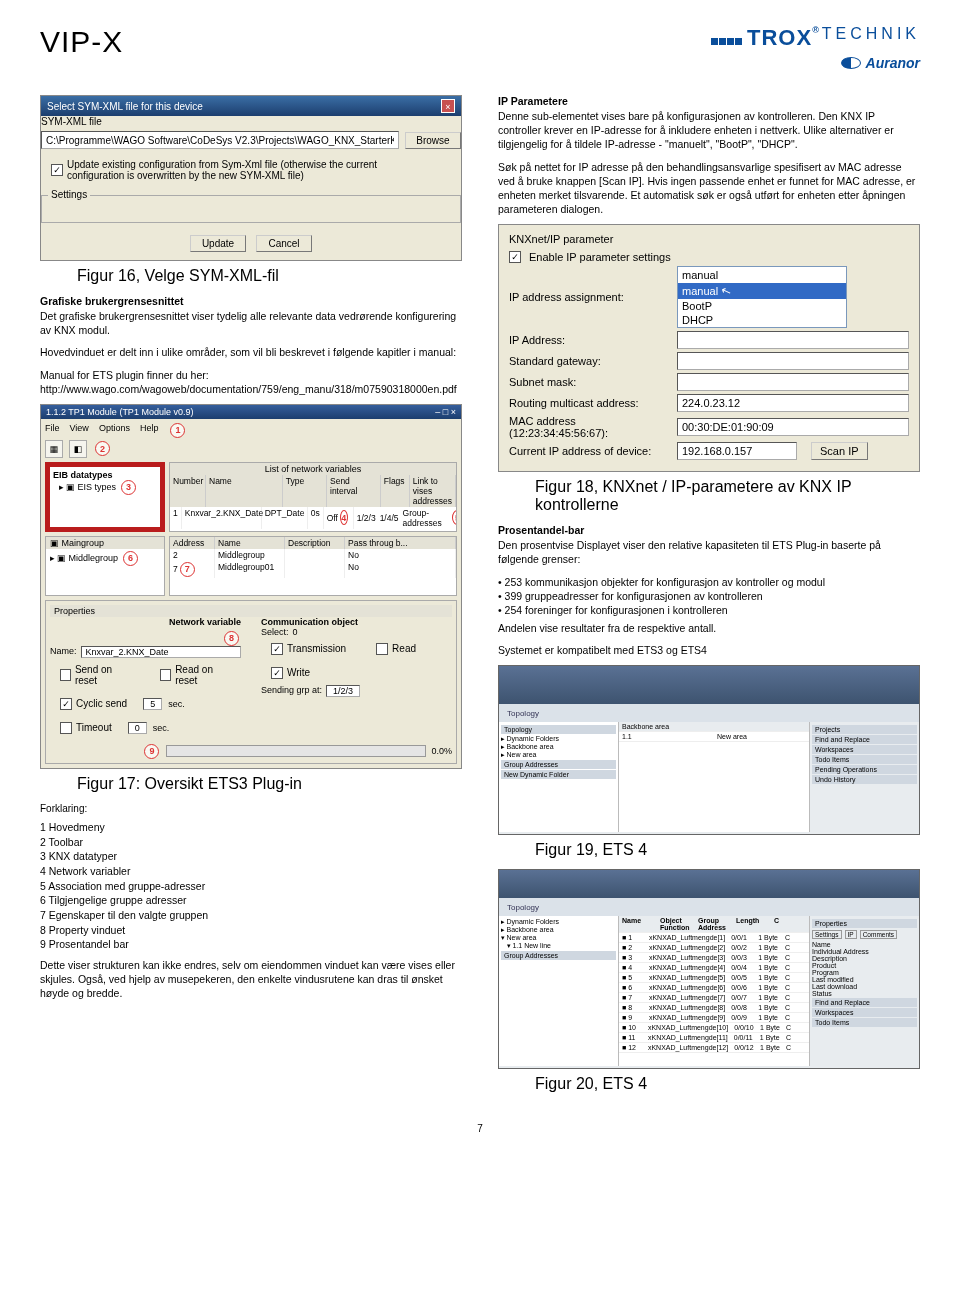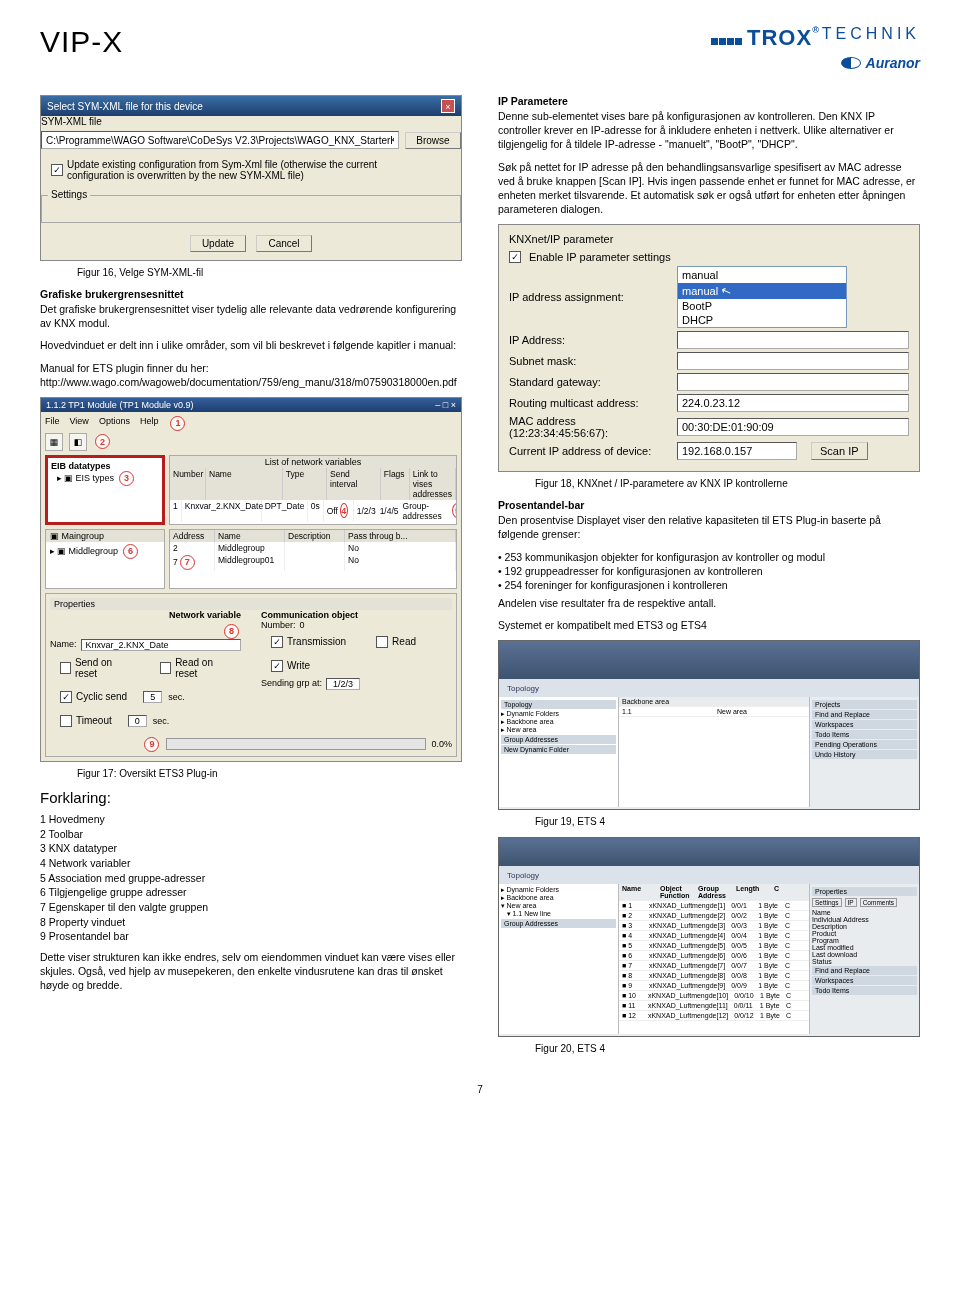--- a/index.html
+++ b/index.html
@@ -22,21 +22,21 @@
   .brand-line1 .reg { font-size:9px; vertical-align:top; margin-top:0; }
   .brand-line1 .technik { font-weight:400; font-size:16px; letter-spacing:4px; color:#0a4e9b; margin-left:2px;}
   .brand-squares { display:inline-block; margin-right:4px; }
   .brand-squares span { display:inline-block; width:7px; height:7px; background:#0a4e9b; margin-right:1px; }
   .brand-line2 { color:#0a4e9b; font-size:14px; font-weight:bold; font-style:italic; margin-top:4px; display:flex; align-items:center; justify-content:flex-end; gap:5px;}
   .auranor-icon { width:20px; height:12px; background:linear-gradient(90deg,#0a4e9b 50%, transparent 50%); border-radius:50%; border:1px solid #0a4e9b;}
   .columns { display:flex; gap:36px; }
   .col { flex:1; min-width:0; }
   h3.section { font-size:10.5px; font-weight:bold; margin-bottom:2px; }
   p.body { font-size:10.5px; line-height:1.35; margin-bottom:8px; }
-  .caption { font-size:10px; margin:6px 0 10px 0;padding-left:37px; }
+  .caption { font-size:16px; margin:6px 0 10px 0;padding-left:37px; }
   .fig-box {
     border:1px solid #888; background:#ece9d8;
     font-family: Tahoma, Arial, sans-serif; font-size:10px;
     margin-bottom:4px;
   }
   .win-title { background:linear-gradient(#3a6ea5,#1c3e6e); color:#fff; padding:3px 6px; font-size:10px; display:flex; justify-content:space-between; align-items:center;}
   .win-title .x { background:#c75050; color:#fff; width:14px; height:14px; text-align:center; line-height:14px; font-size:9px; border:1px solid #fff;}
   .win-body { padding:0; background:#ece9d8; }
   .field-row { display:flex; align-items:center; gap:6px; margin:4px 0; }
   .lbl { font-size:10px; color:#000; }
@@ -60,21 +60,21 @@
   .dropdown-open .hl { background:#316ac5; color:#fff; }
   .scan-btn { border:1px outset #ccc; background:#ece9d8; padding:2px 8px; font-size:11px; margin-left:6px;}
   
   
   .ets3-box { border:1px solid #888; background:#ece9d8; width:100%; font-size:9px; margin-bottom:4px;}
   .ets3-title { background:linear-gradient(#355e9c,#1c3e6e); color:#fff; padding:2px 5px; font-size:9px; display:flex; justify-content:space-between;}
   .ets3-body { padding:4px; }
   .ets3-toolbar { display:flex; gap:6px; margin:2px 0 4px 0; align-items:center;}
   .ets3-toolbar .ticon{ width:18px; height:18px; border:1px solid #aaa; background:#f5f4ee; display:flex; align-items:center; justify-content:center; font-size:9px;}
   .ets3-panes { display:flex; gap:4px; }
-  .ets3-left { flex:0 0 120px; border:3px solid #b91c1c; background:#fff; padding:3px; font-size:9px; height:70px; overflow:hidden;}
+  .ets3-left { flex:0 0 120px; border:5px solid #b91c1c; background:#fff; padding:3px; font-size:9px; height:70px; overflow:hidden;}
   .ets3-main { flex:1; border:1px solid #aaa; background:#fff; height:70px; overflow:hidden; }
   .tbl-hdr { display:flex; background:#e4e2d6; font-size:8.5px;}
   .tbl-hdr div { border-right:1px solid #ccc; padding:1px 3px; }
   .tbl-row { display:flex; font-size:8.5px;}
   .tbl-row div { border-right:1px solid #eee; padding:1px 3px; }
   .circ { display:inline-flex; width:15px; height:15px; border:1.5px solid #d33; border-radius:50%; color:#d33; align-items:center; justify-content:center; font-size:9px; font-weight:bold; background:rgba(255,255,255,0.7); margin:0 2px;}
   .ets3-lower { display:flex; gap:4px; margin-top:4px; }
   .ets3-lower .panel { flex:1; border:1px solid #aaa; background:#fff; height:60px; font-size:9px;}
   .panel-title { background:#e4e2d6; padding:1px 4px; font-size:9px;}
   .props { border:1px solid #aaa; background:#ece9d8; padding:4px; margin-top:4px; }
@@ -271,21 +271,21 @@
                     <span class="box"></span>
                     <span>Timeout</span>
                   </span>
                 <span style="border:1px inset #aaa; background:#fff; padding:0 6px;">0</span>
                 <span>sec.</span>
               </div>
             </div>
             <div class="props-col">
               <div style="font-weight:bold;">Communication object</div>
               <div style="display:flex; gap:4px;">
-                  <span>Number:</span> 
+                  <span>Select:</span> 
                   <span>0</span>
                 </div>
               <div style="display:flex; gap:10px;">
                 <span class="checkbox">
                     <span class="box">✓</span>
                     <span>Transmission</span>
                   </span>
                 <span class="checkbox">
                     <span class="box"></span>
                     <span>Read</span>
@@ -306,21 +306,21 @@
             <div class="progress">
                 <div class="fill"></div>
               </div>
             <span>0.0%</span>
           </div>
         </div>
       </div>
     </div>
     <div class="caption">Figur 17: Oversikt ETS3 Plug-in</div>
 
-    <div style="font-size:15px; margin-bottom:4px;">Forklaring:</div>
+    <div style="font-size:10px; margin-bottom:4px;">Forklaring:</div>
     <ol class="legend">
       <li>1 Hovedmeny</li>
       <li>2 Toolbar</li>
       <li>3 KNX datatyper</li>
       <li>4 Network variabler</li>
       <li>5 Association med gruppe-adresser</li>
       <li>6 Tilgjengelige gruppe adresser</li>
       <li>7 Egenskaper til den valgte gruppen</li>
       <li>8 Property vinduet</li>
       <li>9 Prosentandel bar</li>
@@ -346,25 +346,25 @@
           <div class="hl opt"><span>manual</span> <span class="cursor">↖</span></div>
           <div class="opt">BootP</div>
           <div class="opt">DHCP</div>
         </div>
       </div>
       <div class="knx-row">
           <span class="klabel">IP Address:</span>
           <span class="kval"></span>
         </div>
       <div class="knx-row">
+          <span class="klabel">Standard gateway:</span>
+          <span class="kval"></span>
+        </div>
+      <div class="knx-row">
           <span class="klabel">Subnet mask:</span>
-          <span class="kval"></span>
-        </div>
-      <div class="knx-row">
-          <span class="klabel">Standard gateway:</span>
           <span class="kval"></span>
         </div>
       <div class="knx-row">
           <span class="klabel">Routing multicast address:</span>
           <span class="kval">224.0.23.12</span>
         </div>
       <div class="knx-row">
           <span class="klabel">MAC address (12:23:34:45:56:67):</span>
           <span class="kval">00:30:DE:01:90:09</span>
         </div>
@@ -372,21 +372,21 @@
           <span class="klabel">Current IP address of device:</span>
           <span class="kval" style="flex:0 0 120px;">192.168.0.157</span>
           <span class="scan-btn">Scan IP</span>
         </div>
     </div>
     <div class="caption">Figur 18,  KNXnet / IP-parametere av KNX IP kontrollerne</div>
 
     <h3 class="section">Prosentandel-bar</h3>
     <p class="body">Den prosentvise Displayet viser den relative kapasiteten til ETS Plug-in baserte på følgende grenser:</p>
     <div class="bullet-line">• 253 kommunikasjon objekter for konfigurasjon av kontroller og modul</div>
-    <div class="bullet-line">• 192 gruppeadresser for konfigurasjonen av kontrolleren</div>
+    <div class="bullet-line">• 399 gruppeadresser for konfigurasjonen av kontrolleren</div>
     <div class="bullet-line">• 254 foreninger for konfigurasjonen i kontrolleren</div>
     <p class="body" style="margin-top:4px;">Andelen vise resultater fra de respektive antall.</p>
     <p class="body">Systemet er kompatibelt med ETS3 og ETS4</p>
 
     <div class="ets4-box">
       <div class="ets4-top"></div>
       <div class="ets4-toolstrip">
         <span>Topology</span>
       </div>
       <div class="ets4-body">

